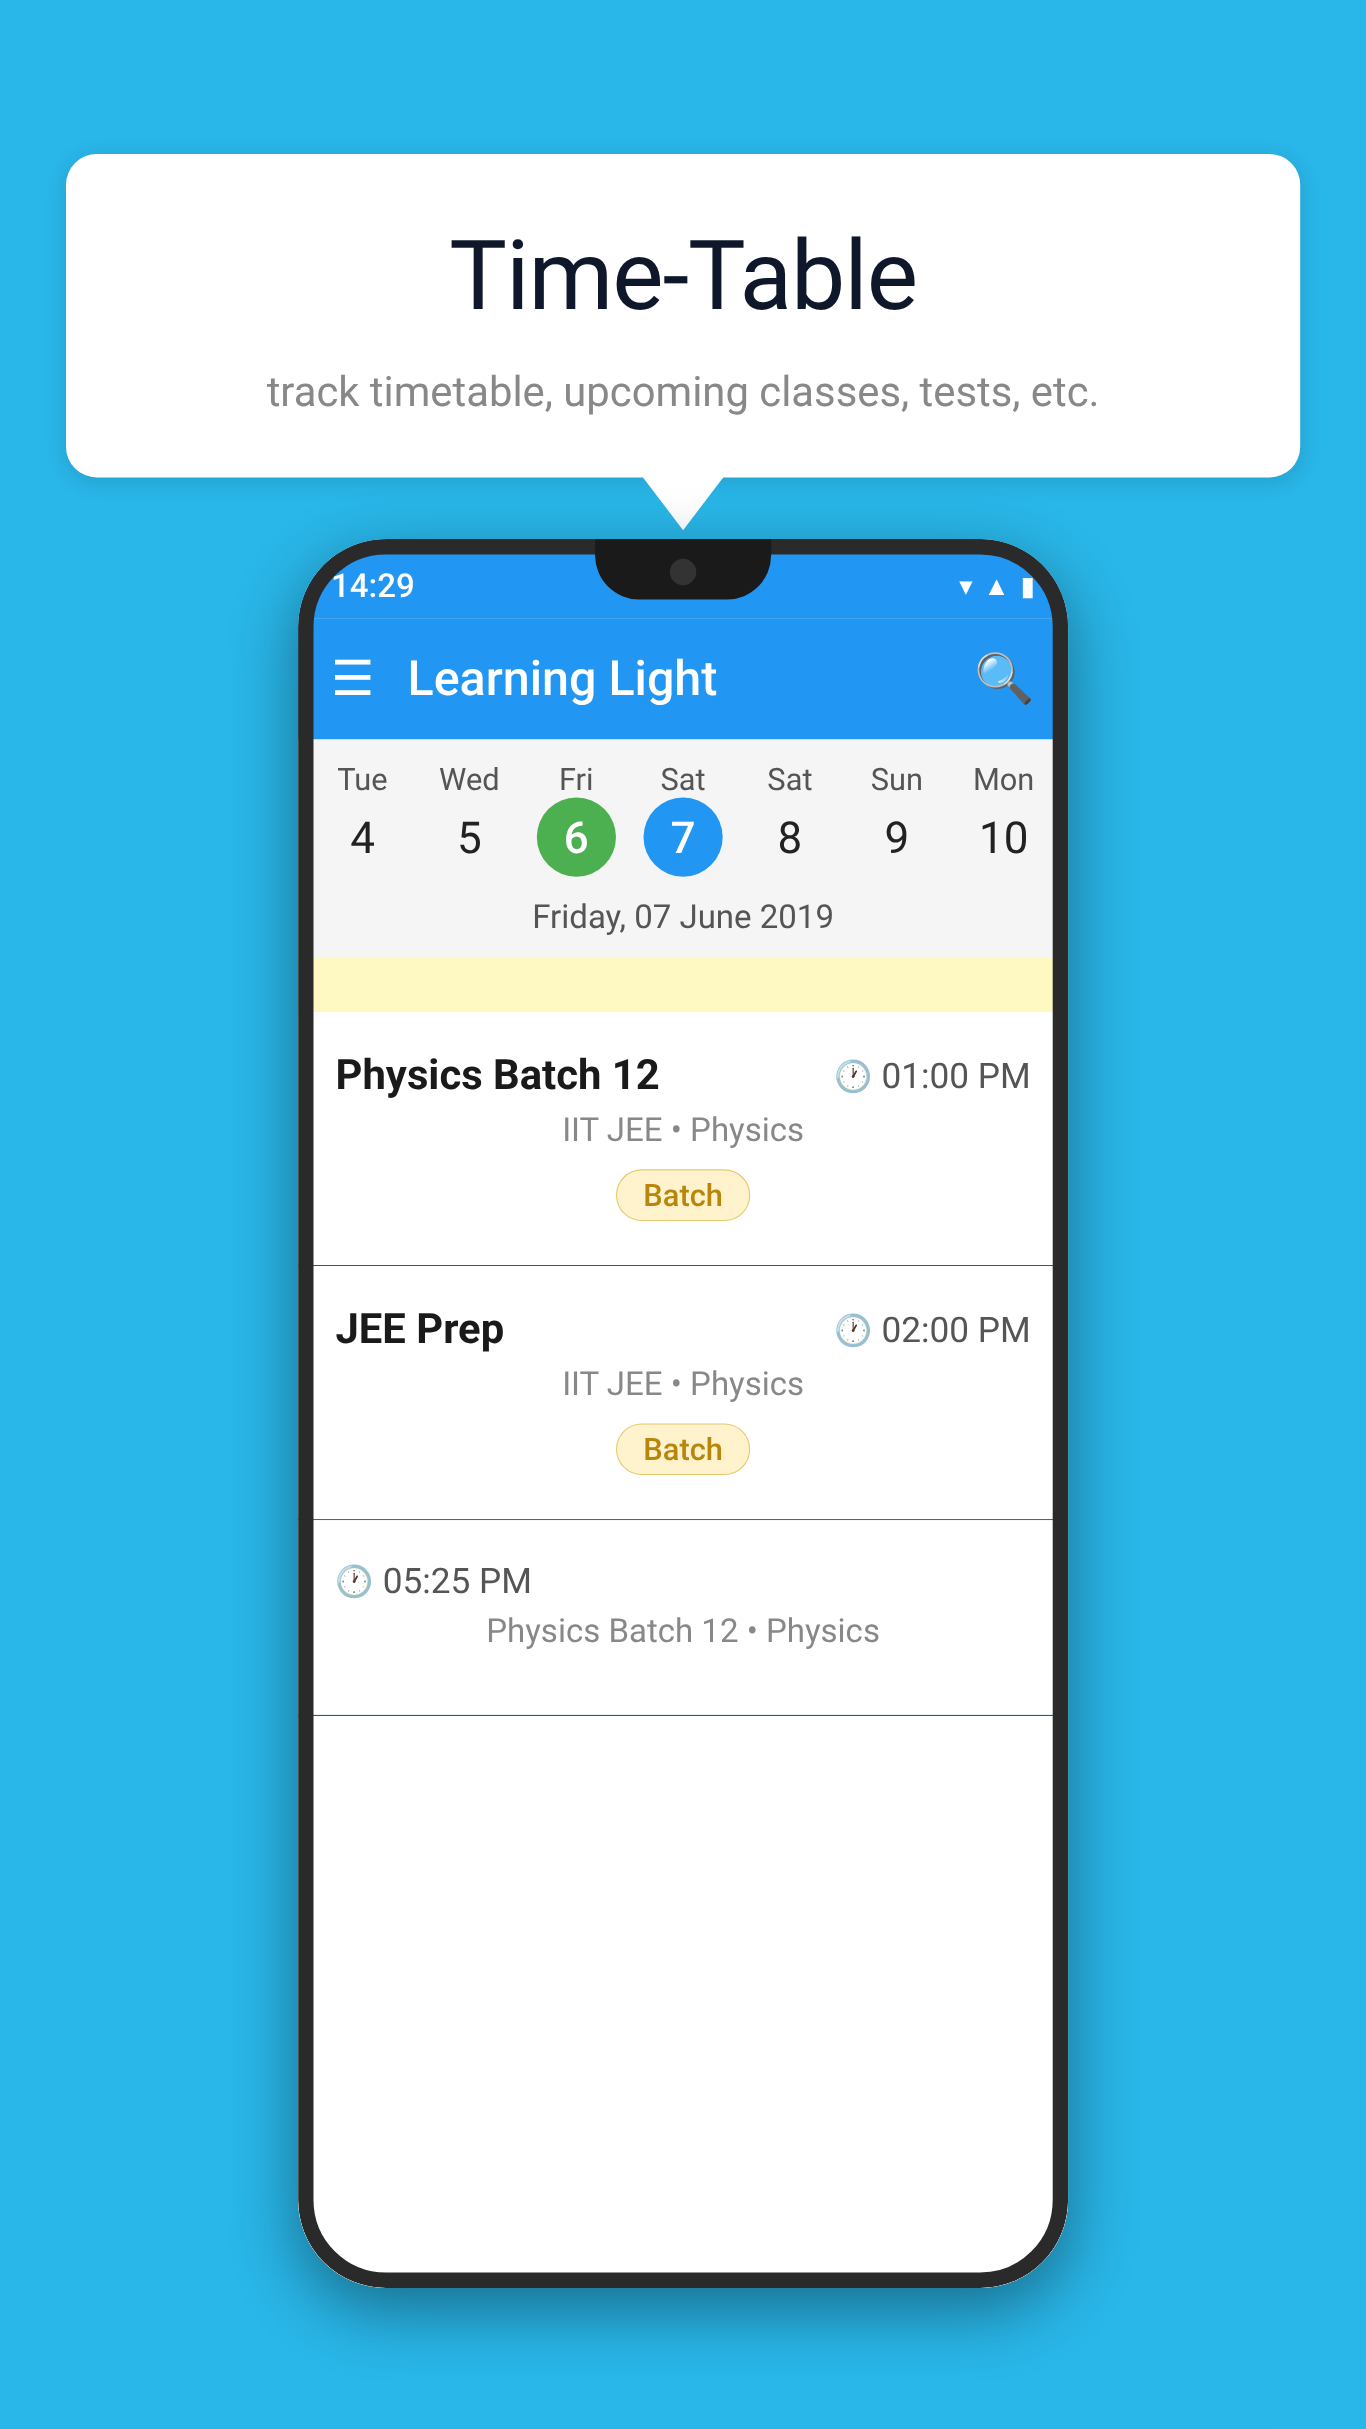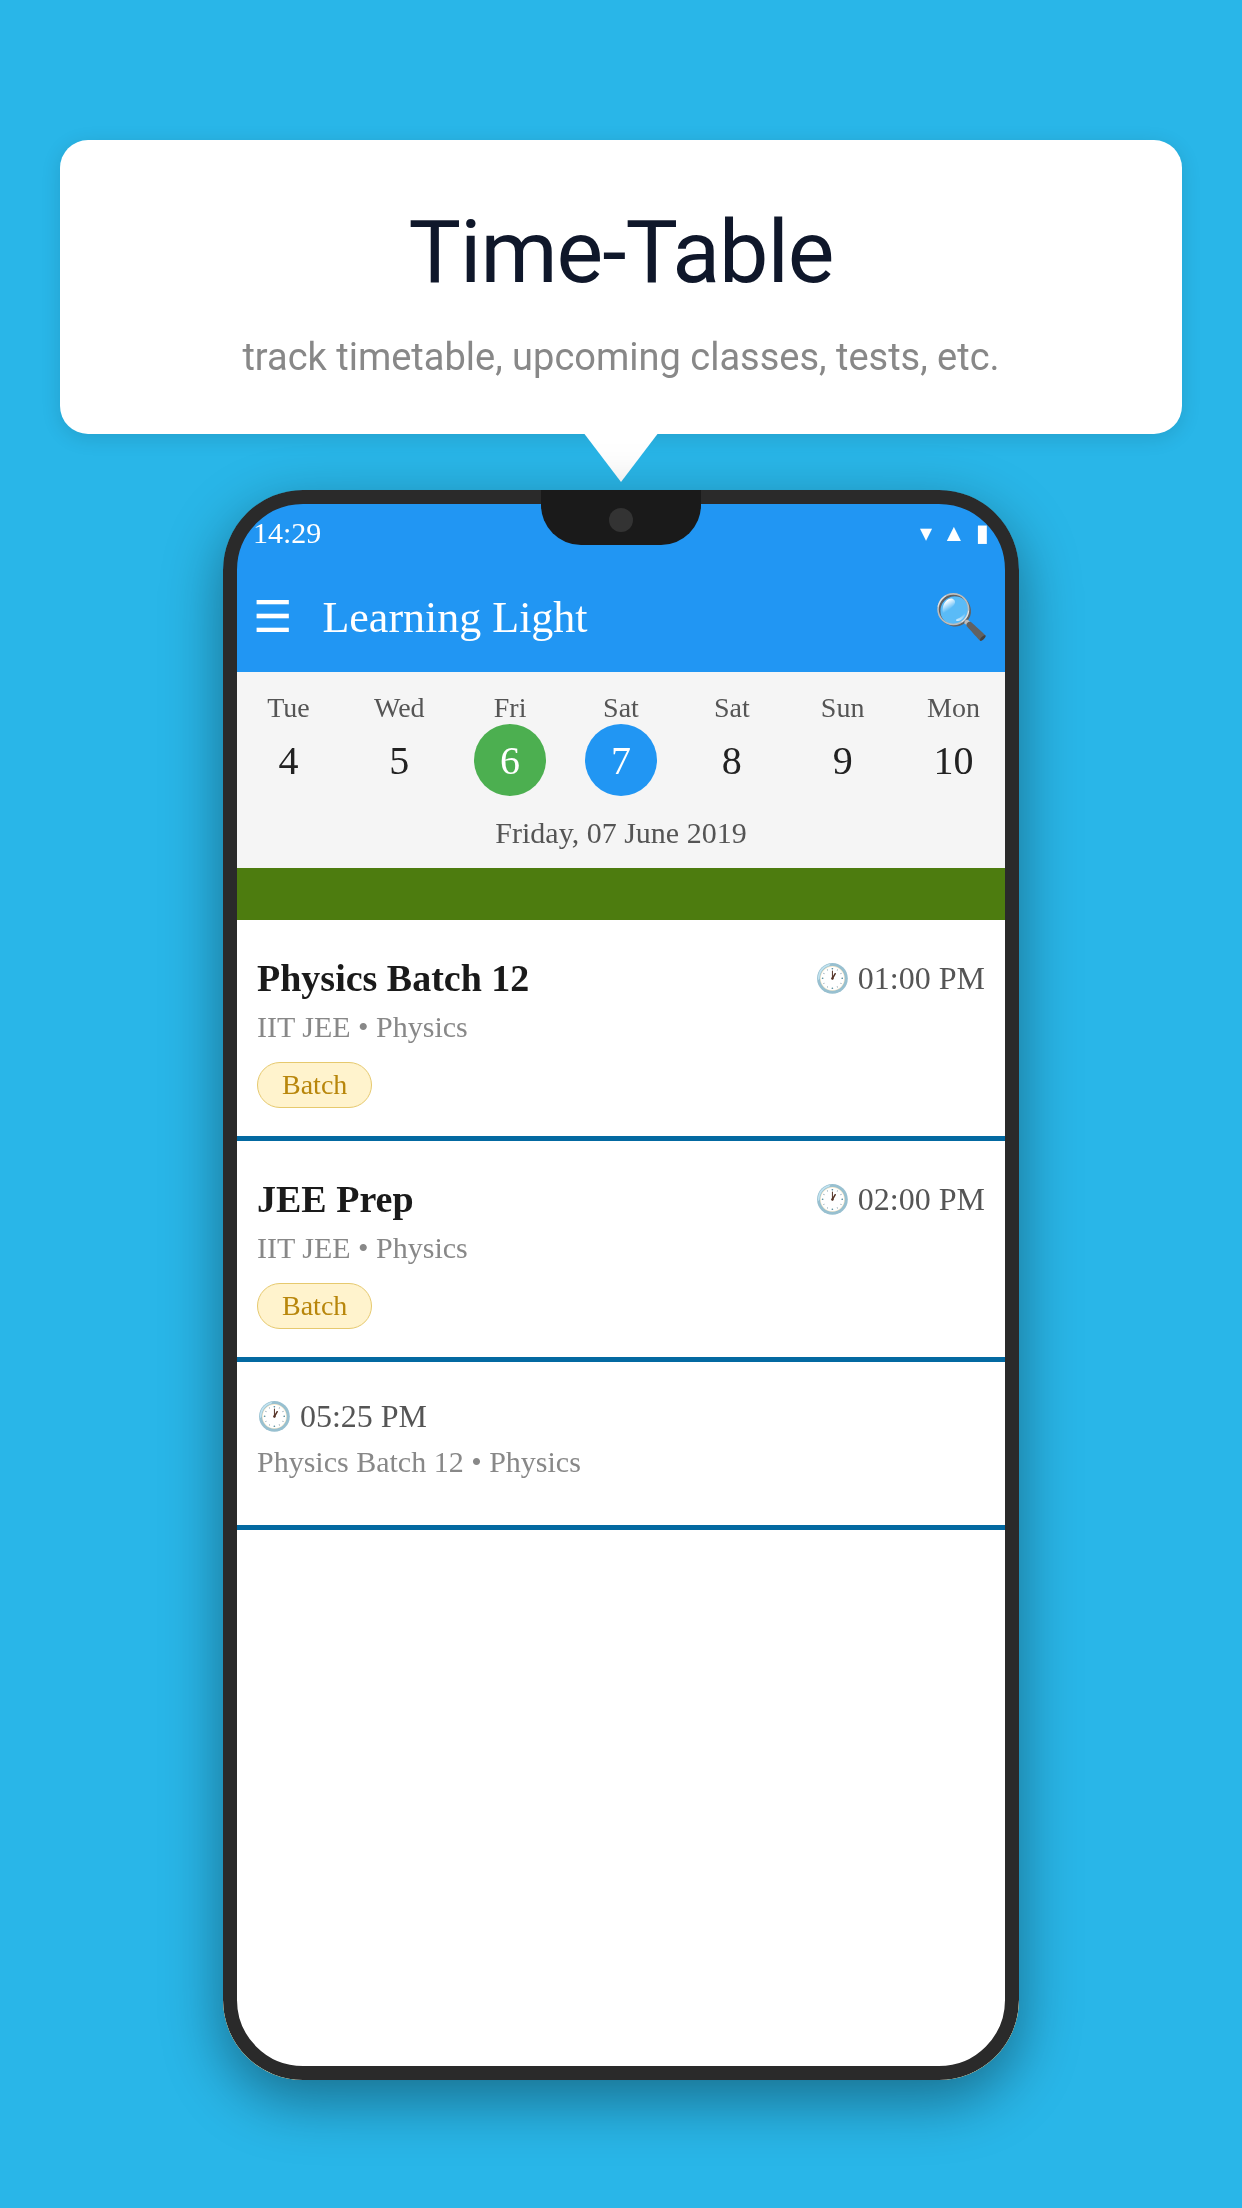--- a/index.html
+++ b/index.html
@@ -66,28 +66,27 @@
     .phone-container {
       position: absolute;
       top: 490px;
       left: 60px;
       right: 60px;
       display: flex;
       justify-content: center;
     }
 
     .phone {
-      width: 796px;
+      width: 700px;
       height: 1590px;
-      background: #4d7c0f;
+      background: #fef9c3;
       border-radius: 80px;
       position: relative;
       box-shadow: 0 20px 60px rgba(0,0,0,0.4);
       overflow: hidden;
-      font-family: Liberation Serif, serif;
     }
 
     
     .phone::before {
       content: '';
       position: absolute;
       inset: 0;
       border-radius: 80px;
       border: 14px solid #2a2a2a;
       z-index: 100;
@@ -250,23 +249,24 @@
       position: absolute;
       top: 430px;
       left: 0;
       right: 0;
       bottom: 0;
       background: white;
       overflow: hidden;
     }
 
     .schedule-item {
-      padding: 36px 34px 28px;
-      border-bottom: 5px solid #0369a1;
+      padding: 36px 34px 40px;
+      border-bottom: 1px solid #0369a1;
       background: white;
+      text-align: center;
     }
 
     .schedule-item-header {
       display: flex;
       justify-content: space-between;
       align-items: center;
       margin-bottom: 10px;
     }
 
     .schedule-item-title {

